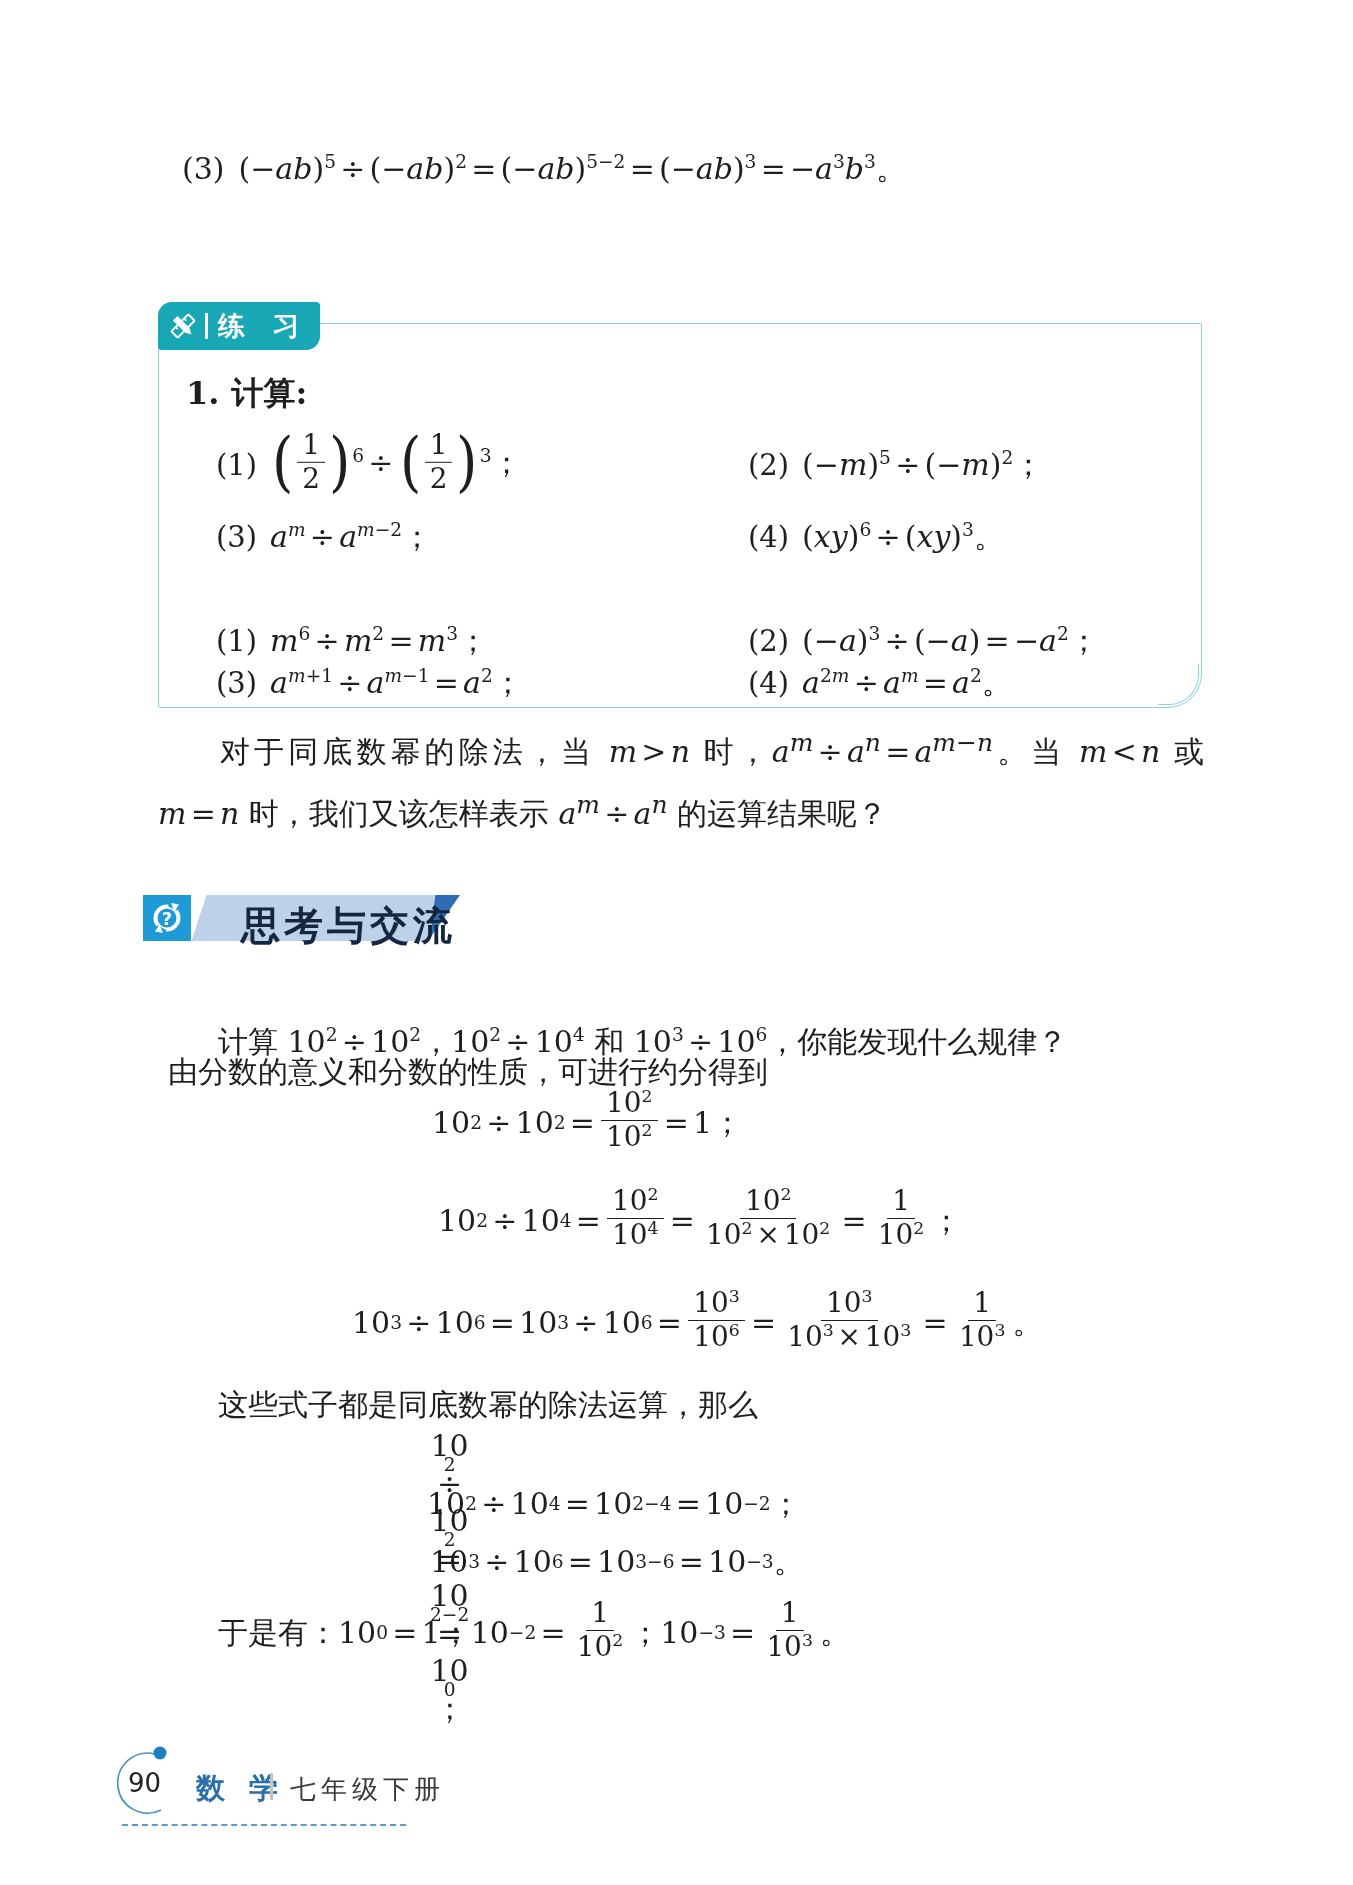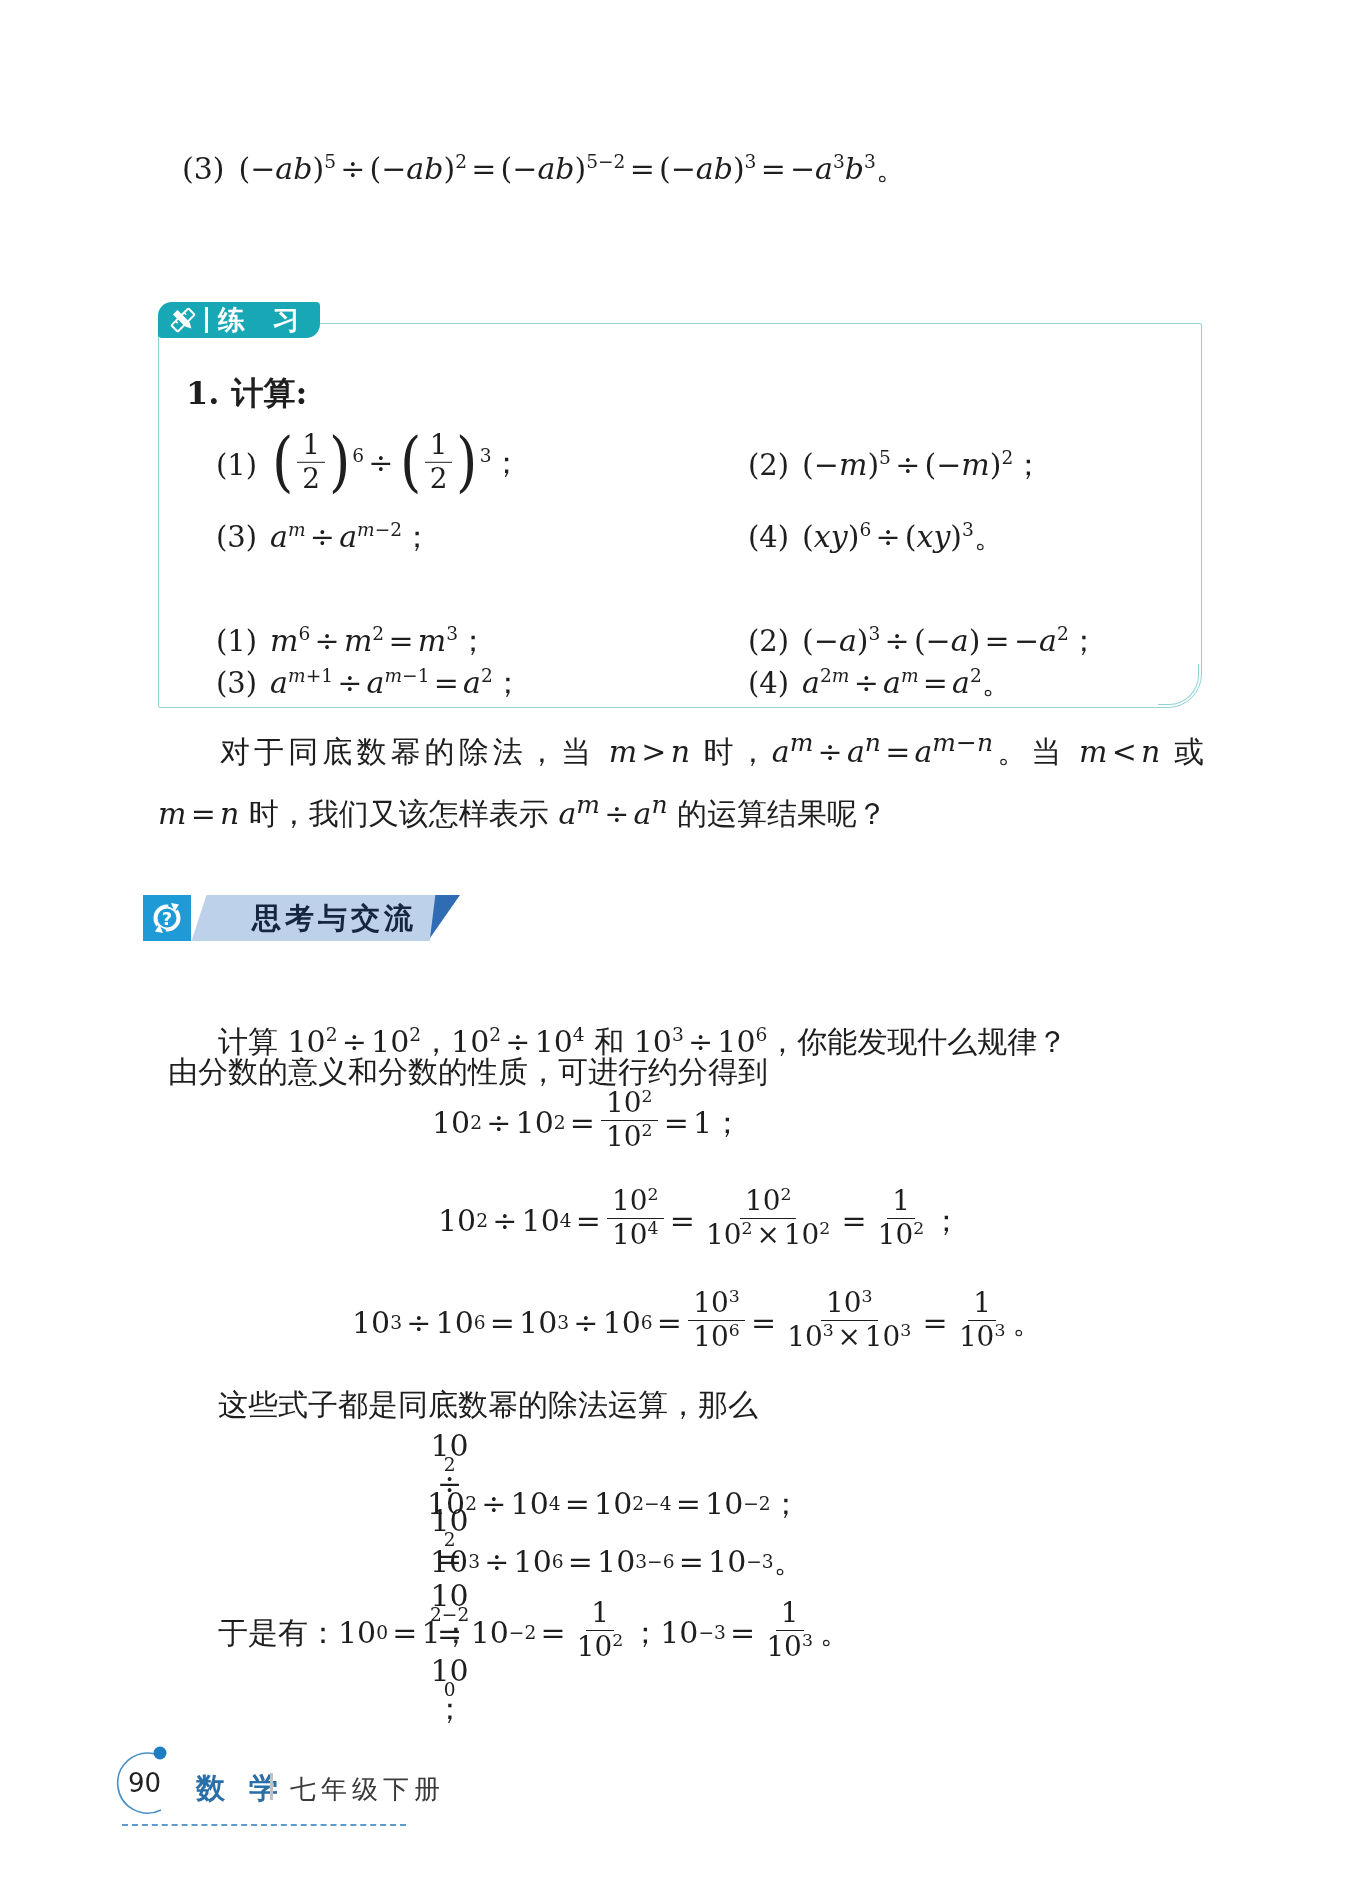--- a/index.html
+++ b/index.html
@@ -18,38 +18,38 @@
   .bp{font-size:2.15em;font-weight:300;line-height:0;vertical-align:middle;position:relative;top:-0.05em;
       display:inline-block;transform:scaleX(0.85);}
   
   .example-line{left:182px;}
   .ex-label{margin-right:14px;}
   
   .exbox{left:158px;top:323px;width:1042px;height:383px;border:1.5px solid #8fd2d8;
          border-radius:2px 2px 34px 2px;background:#fff;}
   .exbox-curl{right:2px;bottom:2px;width:40px;height:40px;border-bottom:1.5px solid #8fd2d8;
               border-right:1.5px solid #8fd2d8;border-radius:0 0 30px 0;}
-  .extab{left:158px;top:302px;width:162px;height:36px;background:#17a7b5;
+  .extab{left:158px;top:302px;width:162px;height:48px;background:#17a7b5;
          border-radius:14px 4px 14px 4px;display:flex;align-items:center;z-index:3;}
   .extab-bar{width:3px;height:26px;background:#ffffff;margin:0 10px 0 6px;}
   .extab-label{color:#ffffff;font-family:"DejaVu Sans","Liberation Sans",sans-serif;
                font-weight:bold;font-size:27px;letter-spacing:9px;}
   .q-title{font-size:32px;white-space:nowrap;font-weight:bold;}
   .q-num{margin-right:12px;}
   .cell{position:absolute;transform:translateY(-50%);display:inline-flex;align-items:center;}
   .itm-label{margin-right:13px;font-size:29px;}
   
   .para{left:158px;top:716px;width:1046px;font-size:30px;line-height:53px;text-align:justify;
         text-indent:62px;white-space:normal;}
   .para .math-inline{white-space:normal;}
   
   .banner-icon{left:143px;top:895px;width:48px;height:46px;z-index:2;}
   .banner-par{left:199px;top:895px;width:238px;height:46px;background:#bdd2ea;transform:skewX(-18deg);}
-  .banner-text{left:252px;top:899px;color:#15263f;font-family:"DejaVu Sans","Liberation Sans",sans-serif;
-               font-weight:bold;font-size:29px;letter-spacing:4px;z-index:2;text-align:right;}
+  .banner-text{left:241px;top:899px;color:#15263f;font-family:"DejaVu Sans","Liberation Sans",sans-serif;
+               font-weight:bold;font-size:39px;letter-spacing:4px;z-index:2;text-align:right;}
   .banner-flag{left:430px;top:895px;width:30px;height:43px;background:#2f6cb3;
                clip-path:polygon(18% 0,100% 0,0 100%);}
   
   .tline{font-size:30px;white-space:nowrap;}
   .eq{display:inline-flex;align-items:center;}
   
   .footer-num{left:128px;top:1768px;font-size:26px;font-family:"DejaVu Sans","Liberation Sans",sans-serif;color:#222;}
   .footer-subject{left:196px;top:1769px;font-size:29px;font-weight:bold;color:#2b6fa8;letter-spacing:7px;}
   .footer-bar{left:270px;top:1773px;width:2.5px;height:27px;background:#c2c2c2;}
   .footer-book{left:290px;top:1772px;font-size:26px;color:#3a3a3a;letter-spacing:5px;}

